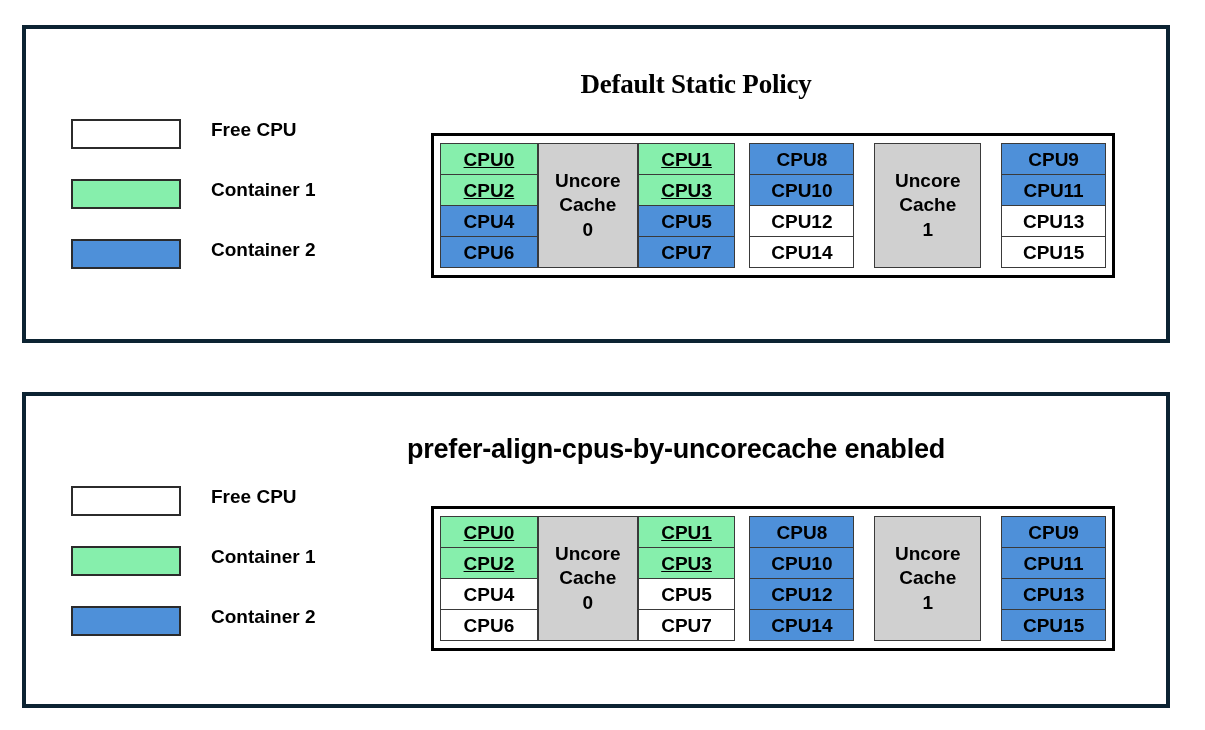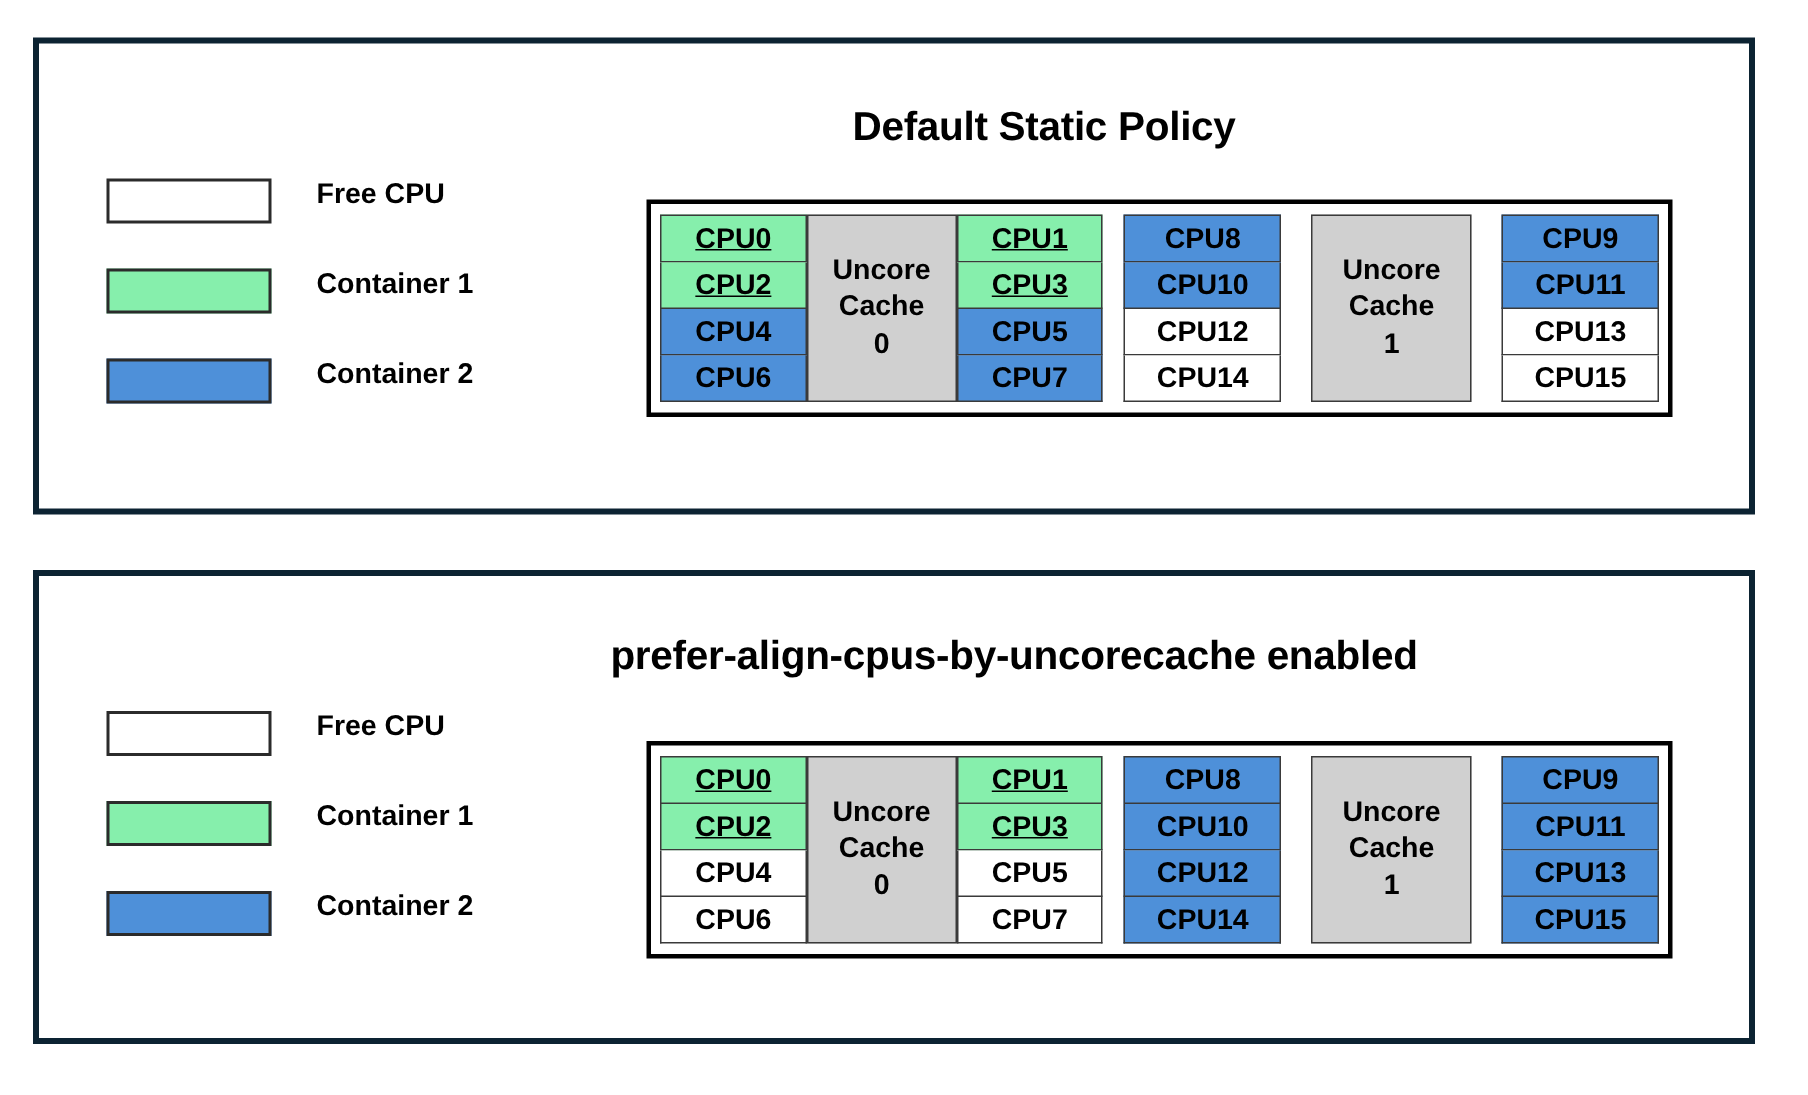--- a/index.html
+++ b/index.html
@@ -15,35 +15,36 @@
     overflow: hidden;
   }
 
   .panel {
     position: absolute;
     border: 4px solid #0c2332;
     background: #ffffff;
     box-sizing: border-box;
   }
   #panel-1 { left: 22px;  top: 25px;  width: 1148px; height: 318px; }
-  #panel-2 { left: 22px;  top: 380px; width: 1148px; height: 316px; }
+  #panel-2 { left: 22px;  top: 392px; width: 1148px; height: 316px; }
 
   .panel-title {
     position: absolute;
     font-weight: bold;
     color: #000000;
     white-space: nowrap;
     letter-spacing: -0.2px;
   }
   #panel-1 .panel-title {
     left: 0; right: 0;
     top: 40px;
     text-align: center;
     font-size: 27px;
     padding-left: 200px;
+    font-family: Liberation Serif, serif;
   }
   #panel-2 .panel-title {
     left: 0; right: 0;
     top: 38px;
     text-align: center;
     font-size: 27px;
     padding-left: 160px;
   }
 
   

